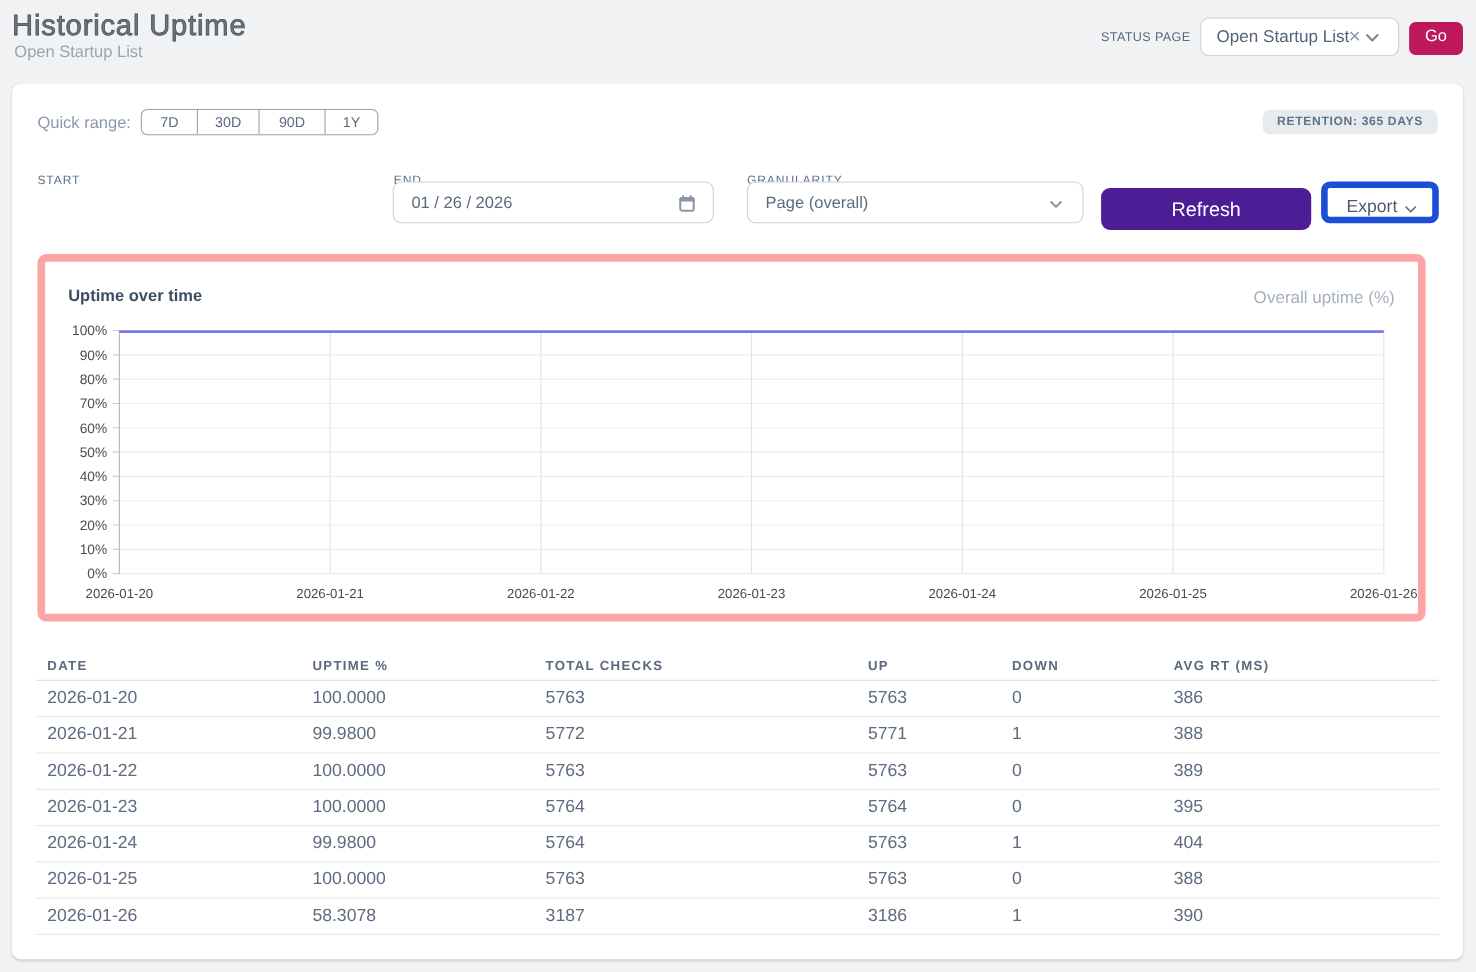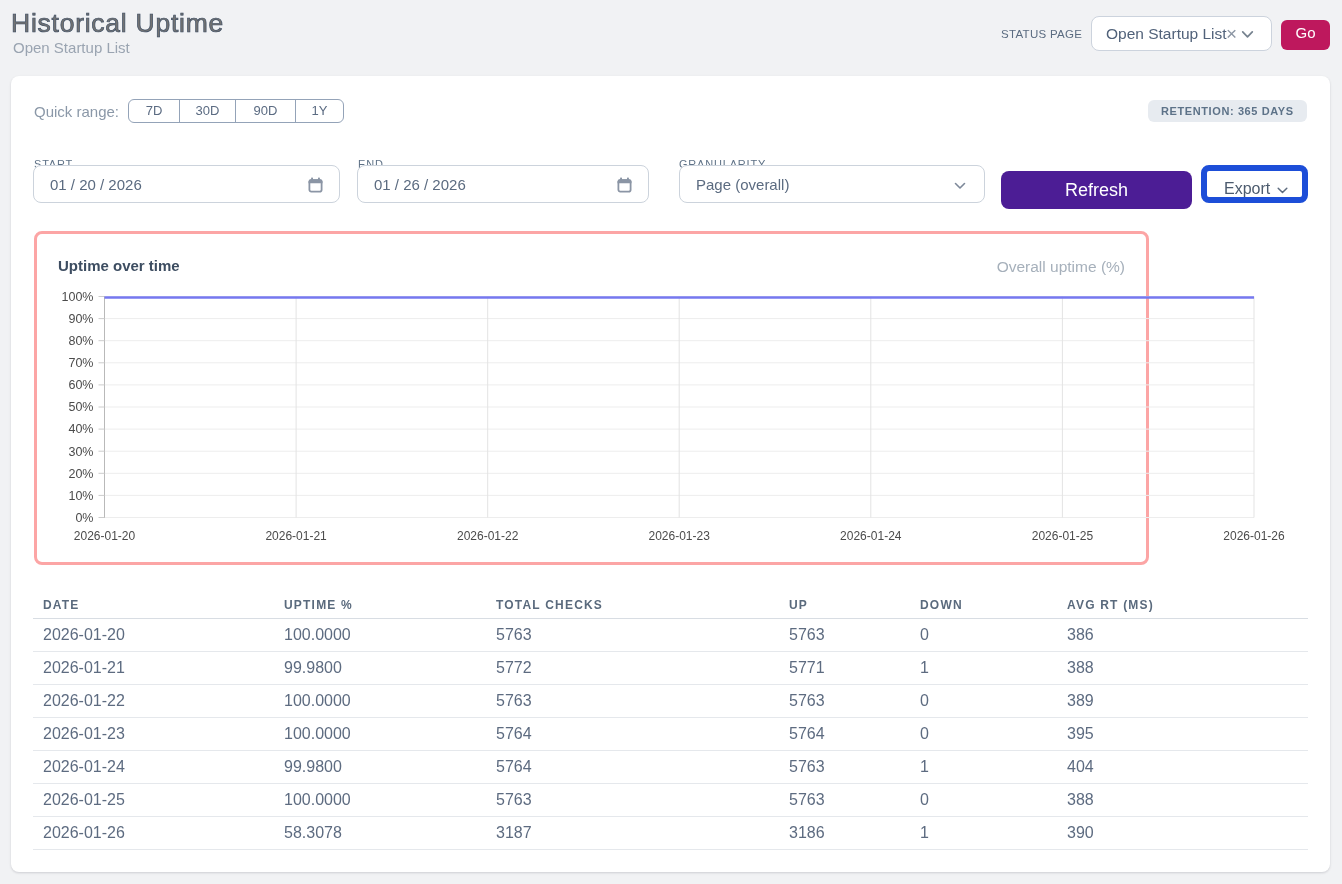--- a/index.html
+++ b/index.html
@@ -30,21 +30,21 @@
 
 .flab { position:absolute; font-size:11px; letter-spacing:0.8px; color:#5e7186; top:70px;margin-top:12px; }
 .inp { position:absolute; top:89px; height:38px; background:#fff; border:1px solid #ccd3dc; border-radius:8px; }
 .inp .t { position:absolute; left:16px; top:10px; font-size:15px; color:#5b6b80; }
 .refresh { position:absolute; left:990px; top:95px; width:191px; height:38px; background:#4c1d95; border-radius:8px; color:#fff; font-size:18px; text-align:center; line-height:38px; }
 .export { position:absolute; left:1190px; top:89px; width:107px; height:38px; background:#fff; border:6px solid #1d4ed8; border-radius:8px; font-size:16px; color:#4c5b6e; }
 .export span { position:absolute; left:17px; top:9px; }
 .export svg { position:absolute; right:14px; top:16px; }
 
 
-.chartCard { position:absolute; left:23px; top:155px; width:1115px; height:334px; background:#fff; border:3px solid #fca5a5; border-radius:8px; }
+.chartCard { position:absolute; left:23px; top:155px; width:1262px; height:334px; background:#fff; border:7px solid #fca5a5; border-radius:8px; }
 .cTitle { position:absolute; left:21px; top:23px; font-size:15px; font-weight:700; color:#3d4d61; }
 .cRight { position:absolute; right:21px; top:24px; font-size:15.5px; color:#a6b0bb; }
 
 
 .tbl { position:absolute; left:22px; top:516px; width:1275px; border-collapse:collapse; table-layout:fixed; }
 .tbl th { font-size:12px; font-weight:700; letter-spacing:1.2px; color:#5a6a7d; text-align:left; padding:0 10px; height:26px; vertical-align:middle; border-bottom:1px solid #d8dde3; }
 .tbl td { font-size:16px; color:#5d6b80; padding:0 10px; height:33px; vertical-align:middle; border-bottom:1px solid #e5e8ec; }
 </style>
 </head>
 <body>
@@ -67,29 +67,20 @@
       <div style="width:56px">30D</div>
       <div style="width:60px">90D</div>
       <div style="width:47px">1Y</div>
     </div>
     <div class="badge">RETENTION: 365 DAYS</div>
 
     <div class="flab" style="left:23px">START</div>
     <div class="flab" style="left:347px">END</div>
     <div class="flab" style="left:668px">GRANULARITY</div>
 
-    <div class="inp" style="left:22px; width:307px;">
-      <span class="t">01 / 20 / 2026</span>
-      <svg style="position:absolute; right:16px; top:11px;" width="15" height="16" viewBox="0 0 15 16">
-        <rect x="3.1" y="0.4" width="1.9" height="3.6" rx="0.7" fill="#8b95a5"></rect>
-        <rect x="10.0" y="0.4" width="1.9" height="3.6" rx="0.7" fill="#8b95a5"></rect>
-        <path d="M2.9 2.2 h9.2 a2.4 2.4 0 0 1 2.4 2.4 v1.6 h-14 v-1.6 a2.4 2.4 0 0 1 2.4 -2.4 z" fill="#8b95a5"></path>
-        <rect x="1.4" y="3.1" width="12.2" height="11.5" rx="1.9" fill="none" stroke="#8b95a5" stroke-width="1.8"></rect>
-      </svg>
-    </div>
     <div class="inp" style="left:346px; width:292px;">
       <span class="t">01 / 26 / 2026</span>
       <svg style="position:absolute; right:16px; top:11px;" width="15" height="16" viewBox="0 0 15 16">
         <rect x="3.1" y="0.4" width="1.9" height="3.6" rx="0.7" fill="#8b95a5"></rect>
         <rect x="10.0" y="0.4" width="1.9" height="3.6" rx="0.7" fill="#8b95a5"></rect>
         <path d="M2.9 2.2 h9.2 a2.4 2.4 0 0 1 2.4 2.4 v1.6 h-14 v-1.6 a2.4 2.4 0 0 1 2.4 -2.4 z" fill="#8b95a5"></path>
         <rect x="1.4" y="3.1" width="12.2" height="11.5" rx="1.9" fill="none" stroke="#8b95a5" stroke-width="1.8"></rect>
       </svg>
     </div>
     <div class="inp" style="left:668px; width:306px;">

